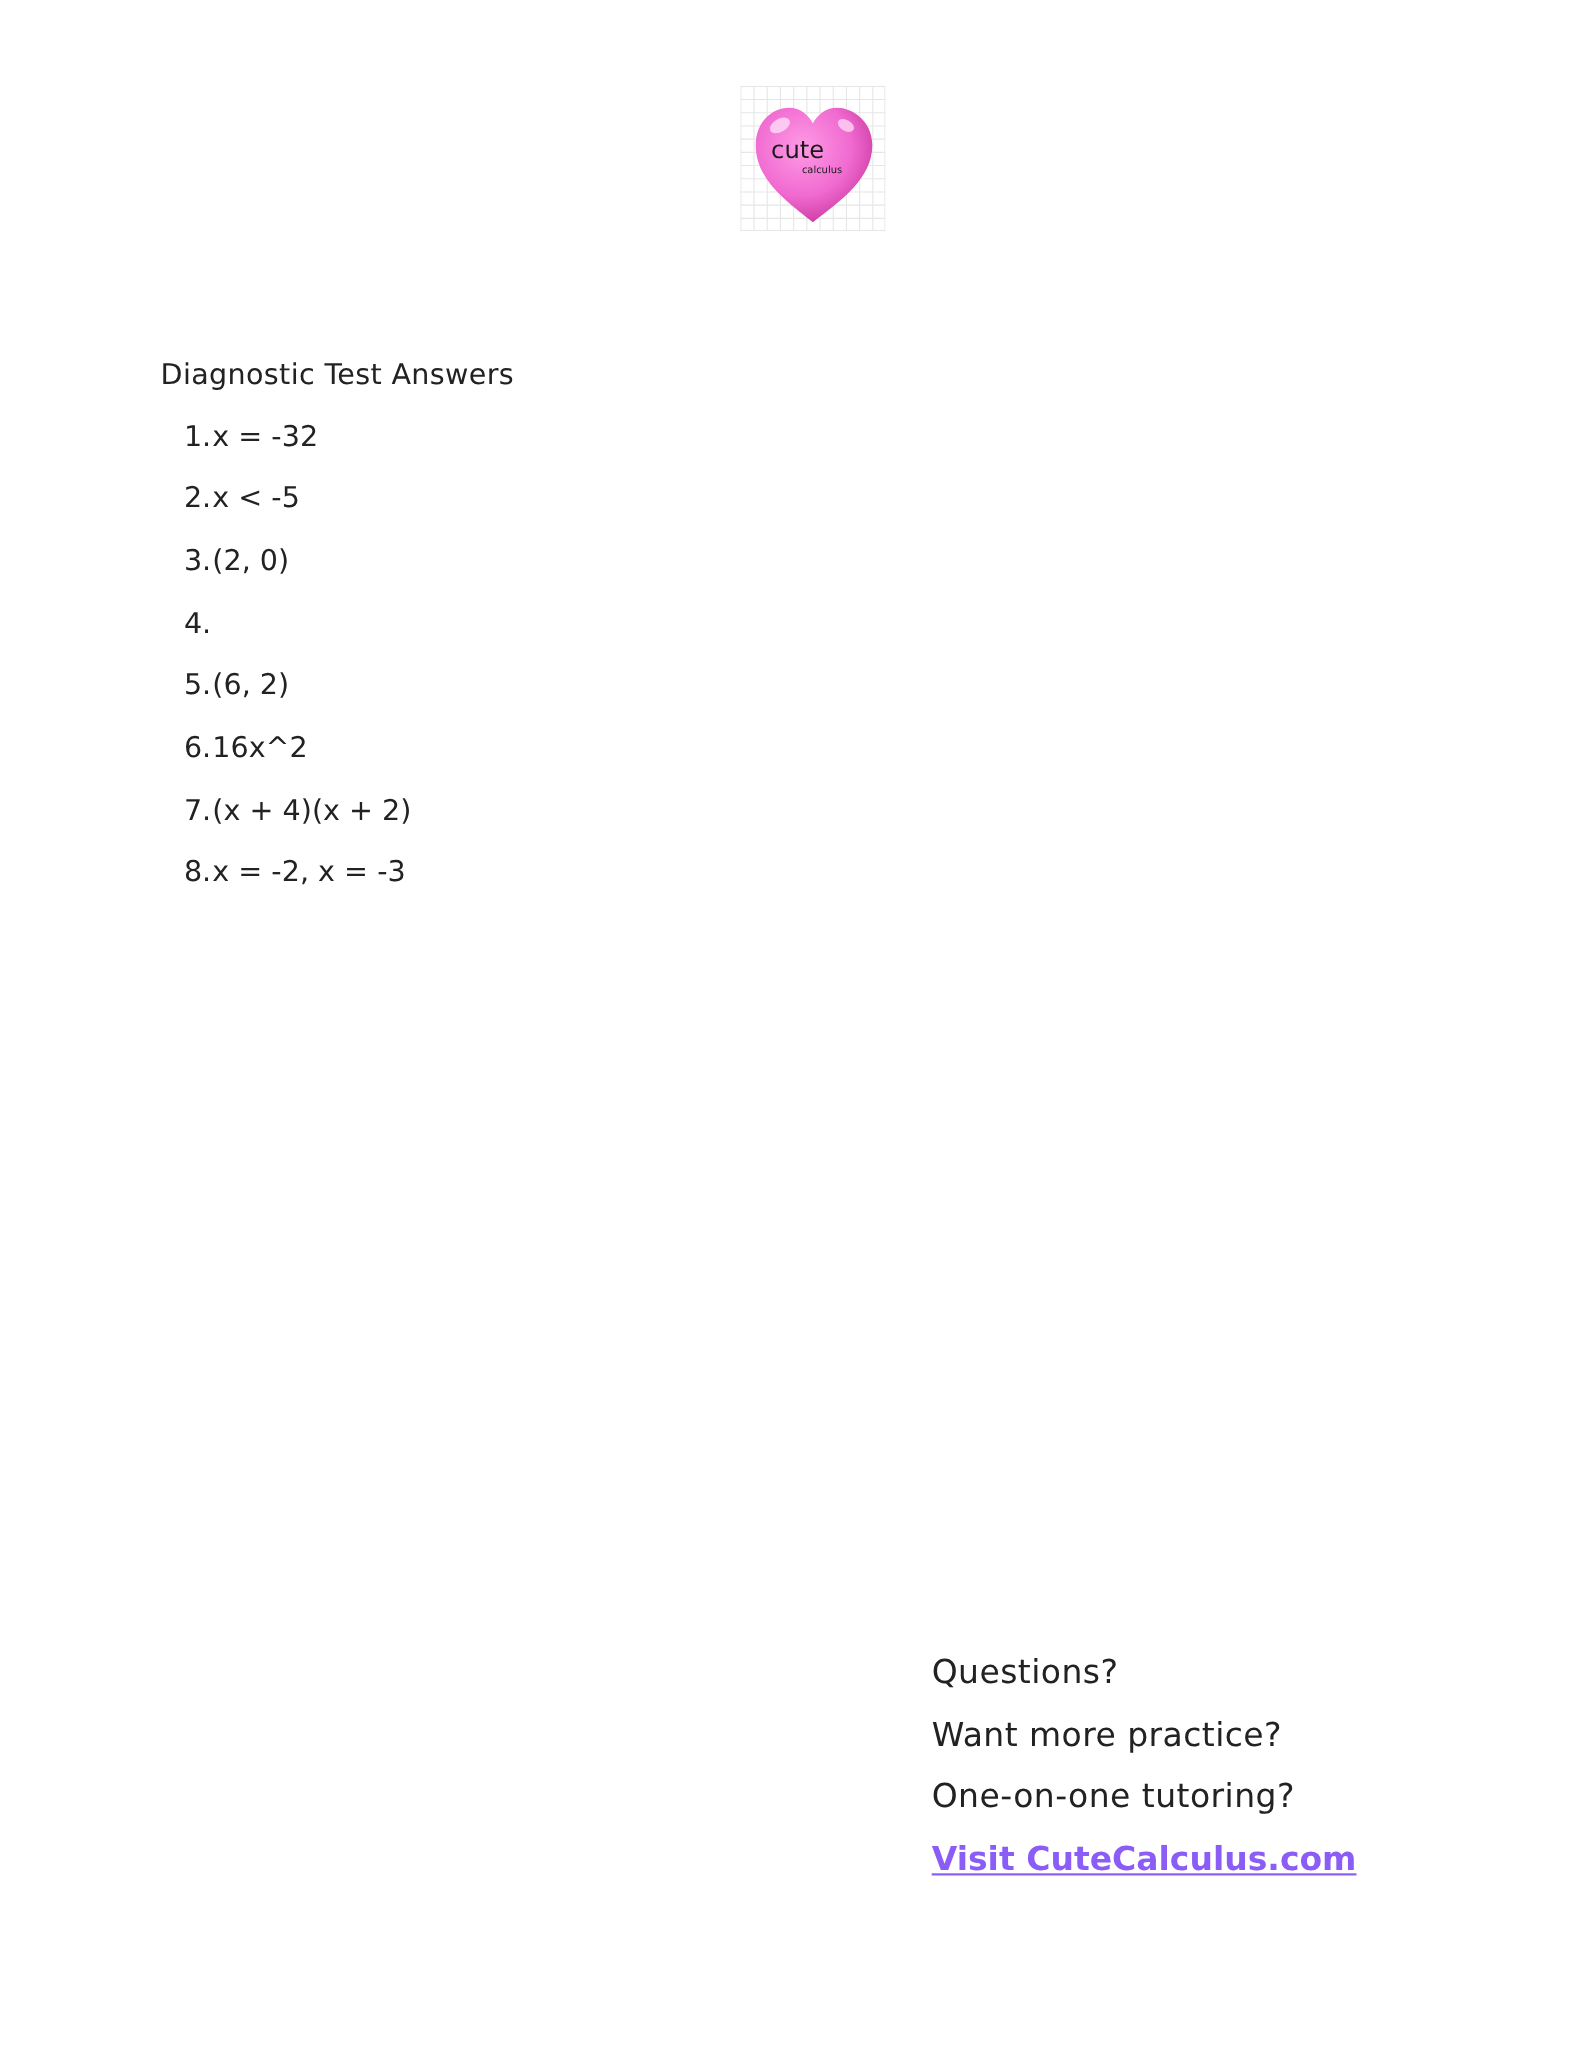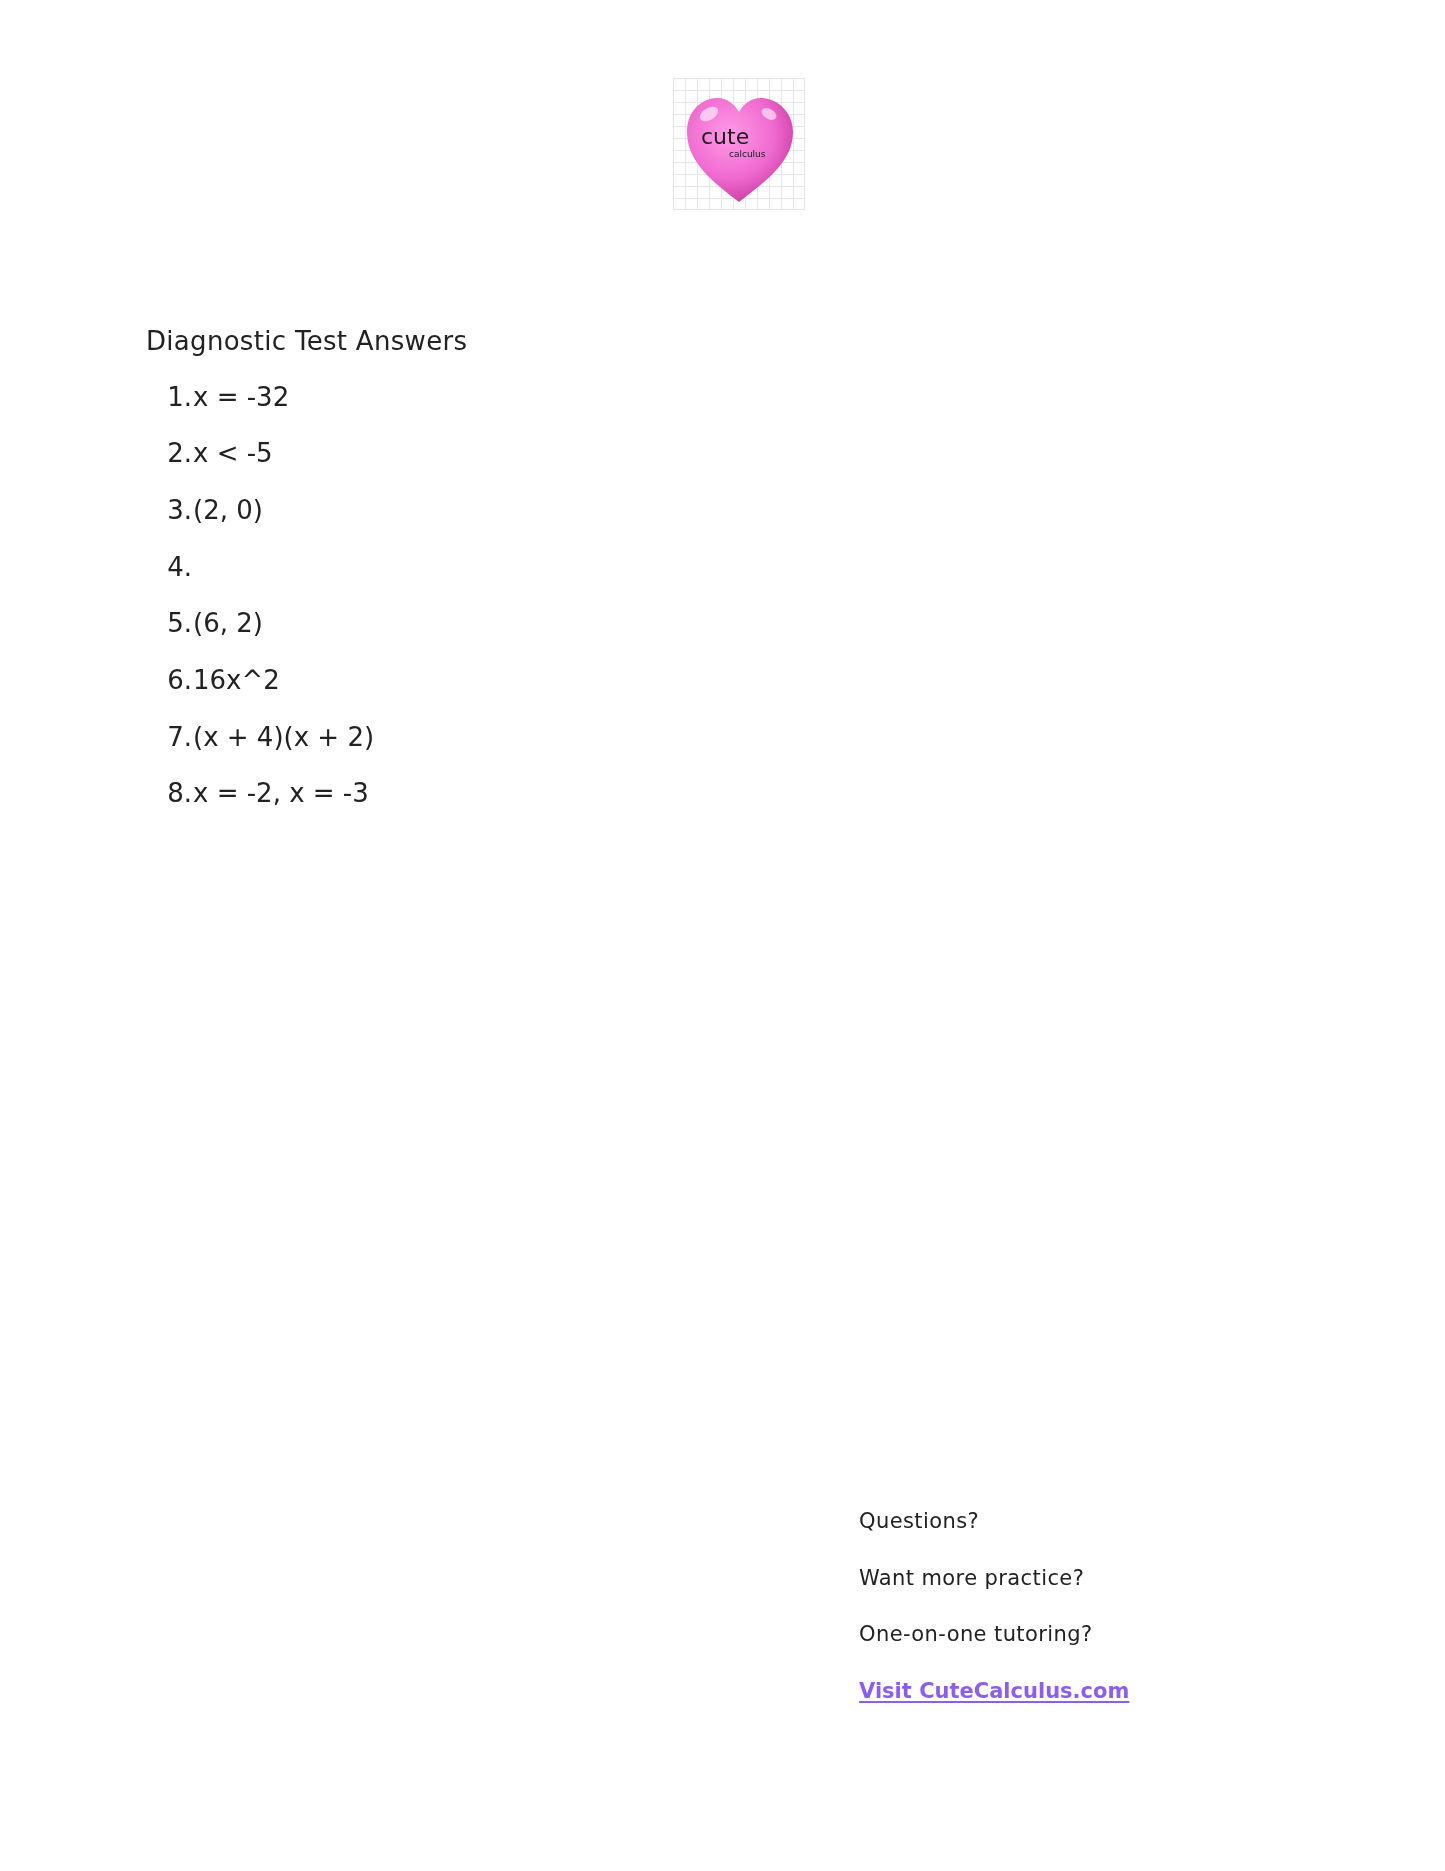--- a/index.html
+++ b/index.html
@@ -7,21 +7,21 @@
          font-family: "DejaVu Sans", sans-serif; color: #222222; }
   .logo { position: absolute; left: 657px; top: 78px; width: 132px; height: 132px; margin-left: 16px; }
   .logo svg { display: block; width: 132px; height: 132px; }
   .title { position: absolute; left: 146px; top: 324px; font-size: 26px; line-height: 34px;
            letter-spacing: 0.3px; white-space: nowrap; }
   .answers { position: absolute; left: 0; top: 380px; margin: 0; padding: 0; list-style: none; }
   .answer { position: absolute; left: 0; height: 34px; white-space: nowrap; font-size: 26px; line-height: 34px; }
   .answer .num { position: absolute; right: calc(100% - 192px); text-align: right; }
   .answer .text { position: absolute; left: 193px; }
   .contact { position: absolute; left: 843px; top: 1504px; }
-  .contact-line { position: absolute; left: 16px; font-size: 21px; line-height: 34px; white-space: nowrap; letter-spacing: 0.4px; }
+  .contact-line { position: absolute; left: 4px; font-size: 30px; line-height: 34px; white-space: nowrap; letter-spacing: 0.4px; }
   .contact-link { font-weight: bold; color: #8b5cf6; text-decoration: underline; text-underline-offset: 3px;
                   text-decoration-thickness: 2px; cursor: pointer; }
 </style>
 </head>
 <body>
 
 <div class="logo">
   <svg viewBox="0 0 132 132" xmlns="http://www.w3.org/2000/svg">
     <defs>
       <radialGradient id="hg" cx="40%" cy="35%" r="70%">

